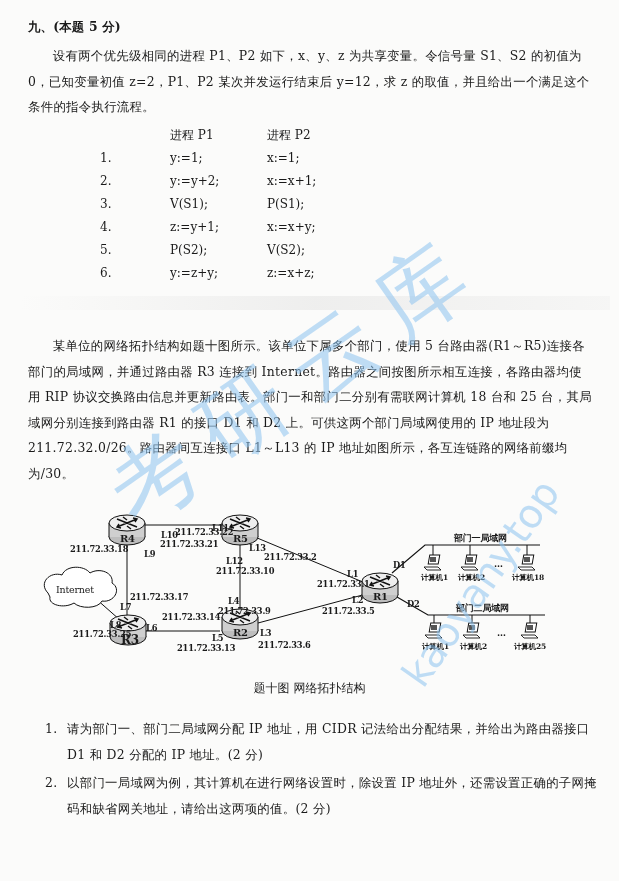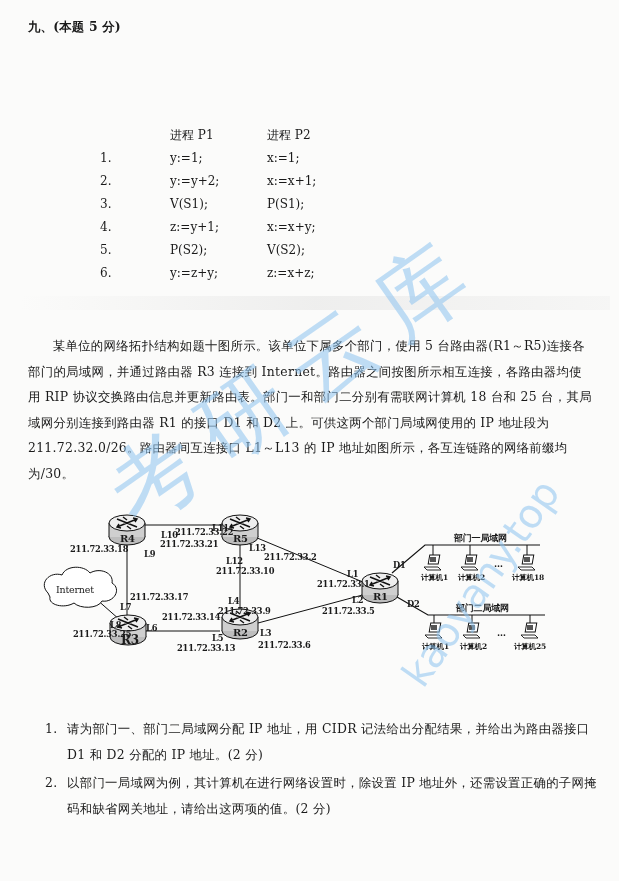--- a/index.html
+++ b/index.html
@@ -31,20 +31,21 @@
   .wm { position: absolute; color: #8ec4f0; opacity: 0.55; font-family: "DejaVu Sans", sans-serif; pointer-events: none; }
 </style>
 </head>
 <body>
 
 <div class="page">
 
   <div class="ghost" style="top:296px;"></div>
 
   <div class="t b" style="left:28px; top:18px;">九、(本题 5 分)</div>
+  <div class="para" style="top:43px;">设有两个优先级相同的进程 P1、P2 如下，x、y、z 为共享变量。令信号量 S1、S2 的初值为 0，已知变量初值 z=2，P1、P2 某次并发运行结束后 y=12，求 z 的取值，并且给出一个满足这个条件的指令执行流程。</div>
 
   <div class="code-table">
     <div class="code-row" style="top:0;">
       <span class="p1">进程 P1</span>
       <span class="p2">进程 P2</span>
     </div>
     <div class="code-row" style="top:24px;">
       <span class="num">1.</span>
       <span class="p1">y:=1;</span>
       <span class="p2">x:=1;</span>
@@ -172,20 +173,21 @@
     <div class="lbl" style="left:418px; top:68px; font-size:7.5px;">计算机2</div>
     <div class="lbl" style="left:454px; top:54px; font-size:9px;">…</div>
     <div class="lbl" style="left:472px; top:68px; font-size:7.5px;">计算机18</div>
     <div class="lbl" style="left:416px; top:97px; font-size:9px;">部门二局域网</div>
     <div class="lbl" style="left:382px; top:137px; font-size:7.5px;">计算机1</div>
     <div class="lbl" style="left:420px; top:137px; font-size:7.5px;">计算机2</div>
     <div class="lbl" style="left:457px; top:123px; font-size:9px;">…</div>
     <div class="lbl" style="left:474px; top:137px; font-size:7.5px;">计算机25</div>
   </div>
 
+  <div class="caption">题十图  网络拓扑结构</div>
 
   <div class="q" style="top:716px; height:52px;">
     <span class="n">1.</span>
     <span class="body">请为部门一、部门二局域网分配 IP 地址，用 CIDR 记法给出分配结果，并给出为路由器接口 D1 和 D2 分配的 IP 地址。(2 分)</span>
   </div>
   <div class="q" style="top:770px; height:52px;">
     <span class="n">2.</span>
     <span class="body">以部门一局域网为例，其计算机在进行网络设置时，除设置 IP 地址外，还需设置正确的子网掩码和缺省网关地址，请给出这两项的值。(2 分)</span>
   </div>
 

